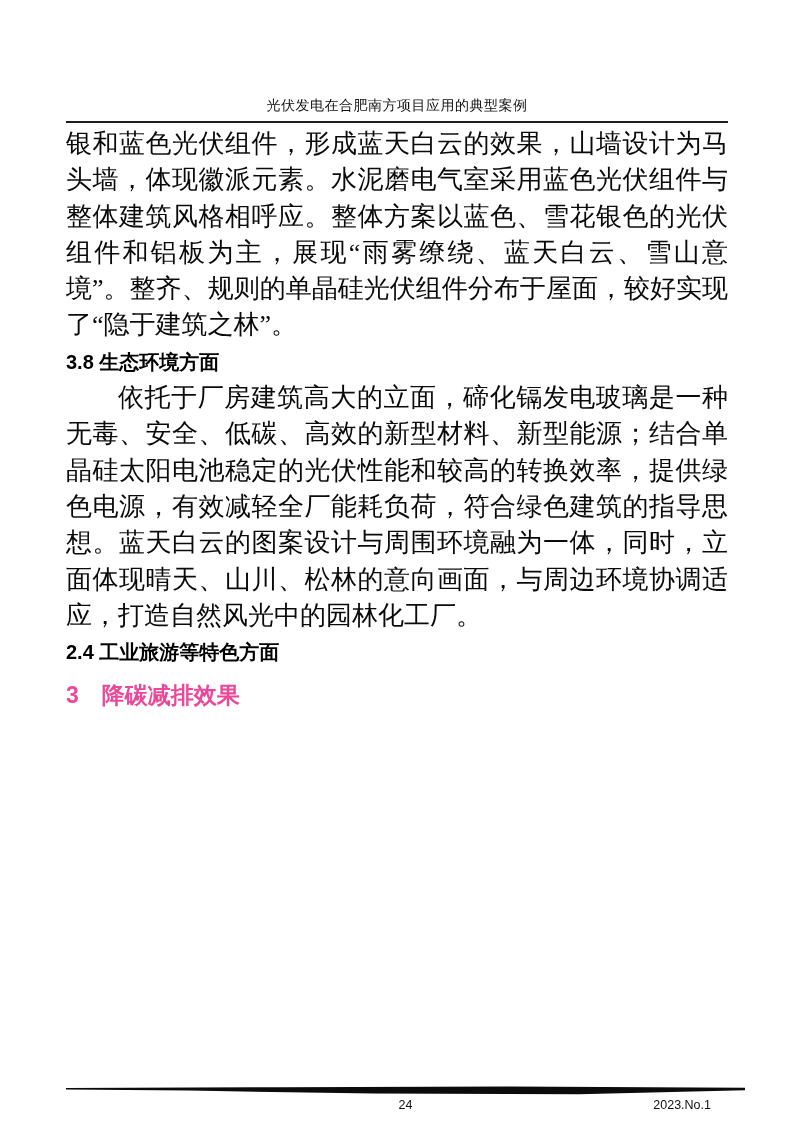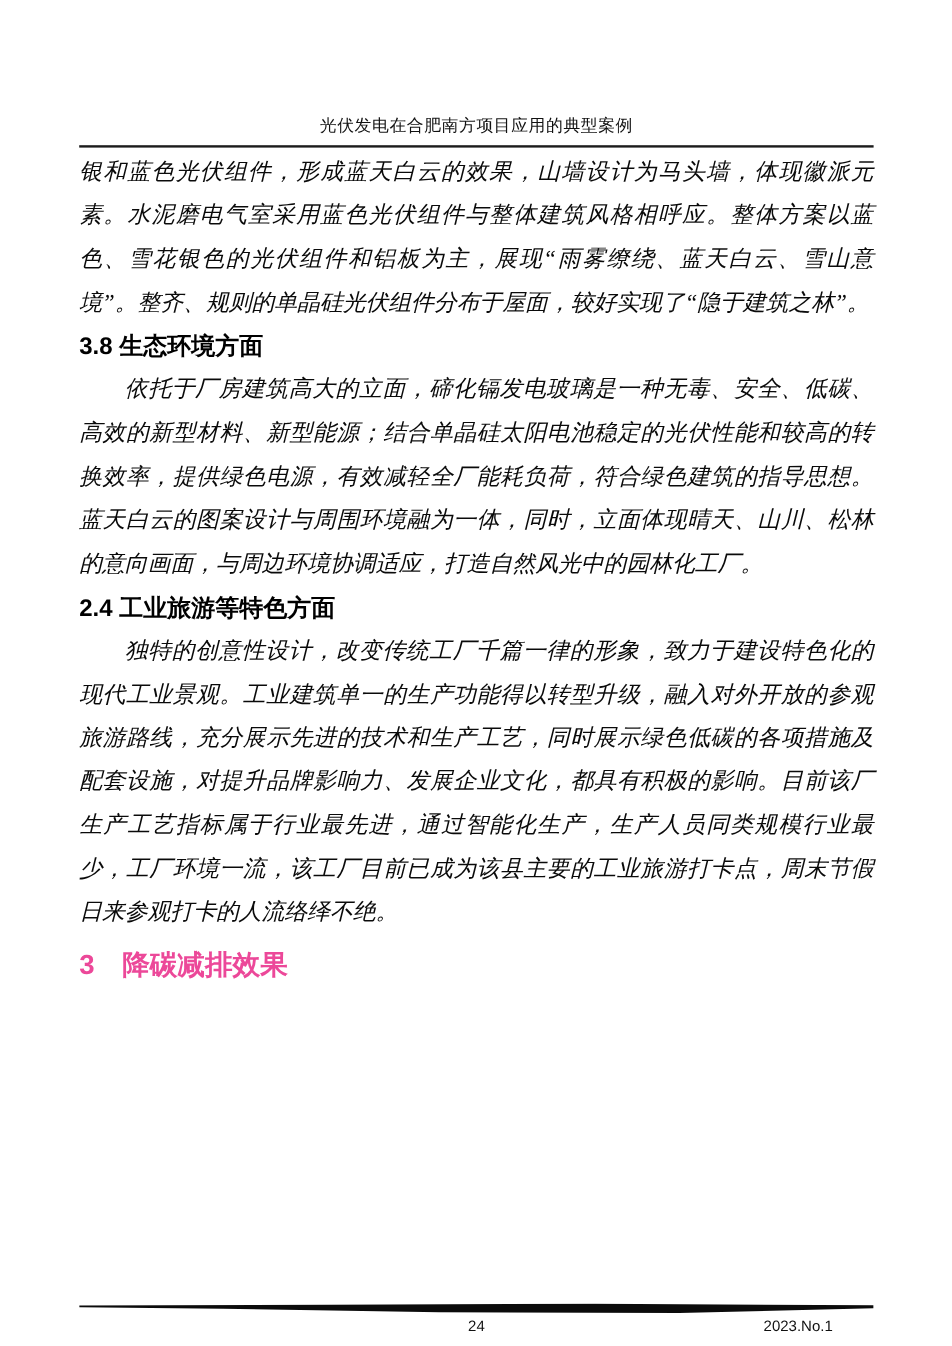--- a/index.html
+++ b/index.html
@@ -30,26 +30,25 @@
     border-bottom: 2px solid #1c1c1c;
   }
   .doc-body {
     position: absolute;
     left: 66px;
     right: 65px;
     top: 86px;
   }
   .doc-body p {
     margin: 0;
-    font-size: 19px;
+    font-size: 26px;
     line-height: 36.3px;
     text-align: justify;
     text-justify: inter-ideograph;
     color: #0a0a0a;
-    font-style: italic;
   }
   .doc-body p.indent { text-indent: 2em; }
   h2.sub-heading {
     margin: 0;
     font-size: 20px;
     line-height: 36.3px;
     font-weight: bold;
     font-family: "Liberation Sans", "DejaVu Sans", sans-serif;
     color: #000;
   }
@@ -57,21 +56,21 @@
     margin: 7px 0 0 0;
     font-size: 23px;
     line-height: 36.3px;
     font-weight: bold;
     font-family: "Liberation Sans", "DejaVu Sans", sans-serif;
     color: #ec4899;
   }
   .page-footer {
     position: absolute;
     left: 66px;
-    right: 65px;
+    right: 48px;
     top: 1046px;
   }
   .footer-rule { display: block; width: 100%; height: 9px; }
   .footer-row {
     position: relative;
     margin-top: 2px;
     font-family: "Liberation Sans", "DejaVu Sans", sans-serif;
     font-size: 12.5px;
     line-height: 16px;
     color: #111;
@@ -93,21 +92,20 @@
   </div>
 
   <div class="doc-body">
     <p>银和蓝色光伏组件，形成蓝天白云的效果，山墙设计为马头墙，体现徽派元素。水泥磨电气室采用蓝色光伏组件与整体建筑风格相呼应。整体方案以蓝色、雪花银色的光伏组件和铝板为主，展现“雨雾缭绕、蓝天白云、雪山意境”。整齐、规则的单晶硅光伏组件分布于屋面，较好实现了“隐于建筑之林”。</p>
 
 
     <h2 class="sub-heading">3.8 生态环境方面</h2>
     <p class="indent">依托于厂房建筑高大的立面，碲化镉发电玻璃是一种无毒、安全、低碳、高效的新型材料、新型能源；结合单晶硅太阳电池稳定的光伏性能和较高的转换效率，提供绿色电源，有效减轻全厂能耗负荷，符合绿色建筑的指导思想。蓝天白云的图案设计与周围环境融为一体，同时，立面体现晴天、山川、松林的意向画面，与周边环境协调适应，打造自然风光中的园林化工厂。</p>
 
     <h2 class="sub-heading">2.4 工业旅游等特色方面</h2>
-    <p class="indent">独特的创意性设计，改变传统工厂千篇一律的形象，致力于建设特色化的现代工业景观。工业建筑单一的生产功能得以转型升级，融入对外开放的参观旅游路线，充分展示先进的技术和生产工艺，同时展示绿色低碳的各项措施及配套设施，对提升品牌影响力、发展企业文化，都具有积极的影响。目前该厂生产工艺指标属于行业最先进，通过智能化生产，生产人员同类规模行业最少，工厂环境一流，该工厂目前已成为该县主要的工业旅游打卡点，周末节假日来参观打卡的人流络绎不绝。</p>
 
     <h1 class="chapter-heading">3　降碳减排效果</h1>
   </div>
 
   <div class="page-footer">
     <svg class="footer-rule" viewBox="0 0 662 9" preserveAspectRatio="none" aria-hidden="true">
       <polygon points="0,2 210,1.2 430,0.4 662,1.8 662,4.2 500,8.2 300,7.6 120,4.6 0,3.4" fill="#0b0b0b"></polygon>
     </svg>
     <div class="footer-row">
       <div class="footer-page-number">24</div>

